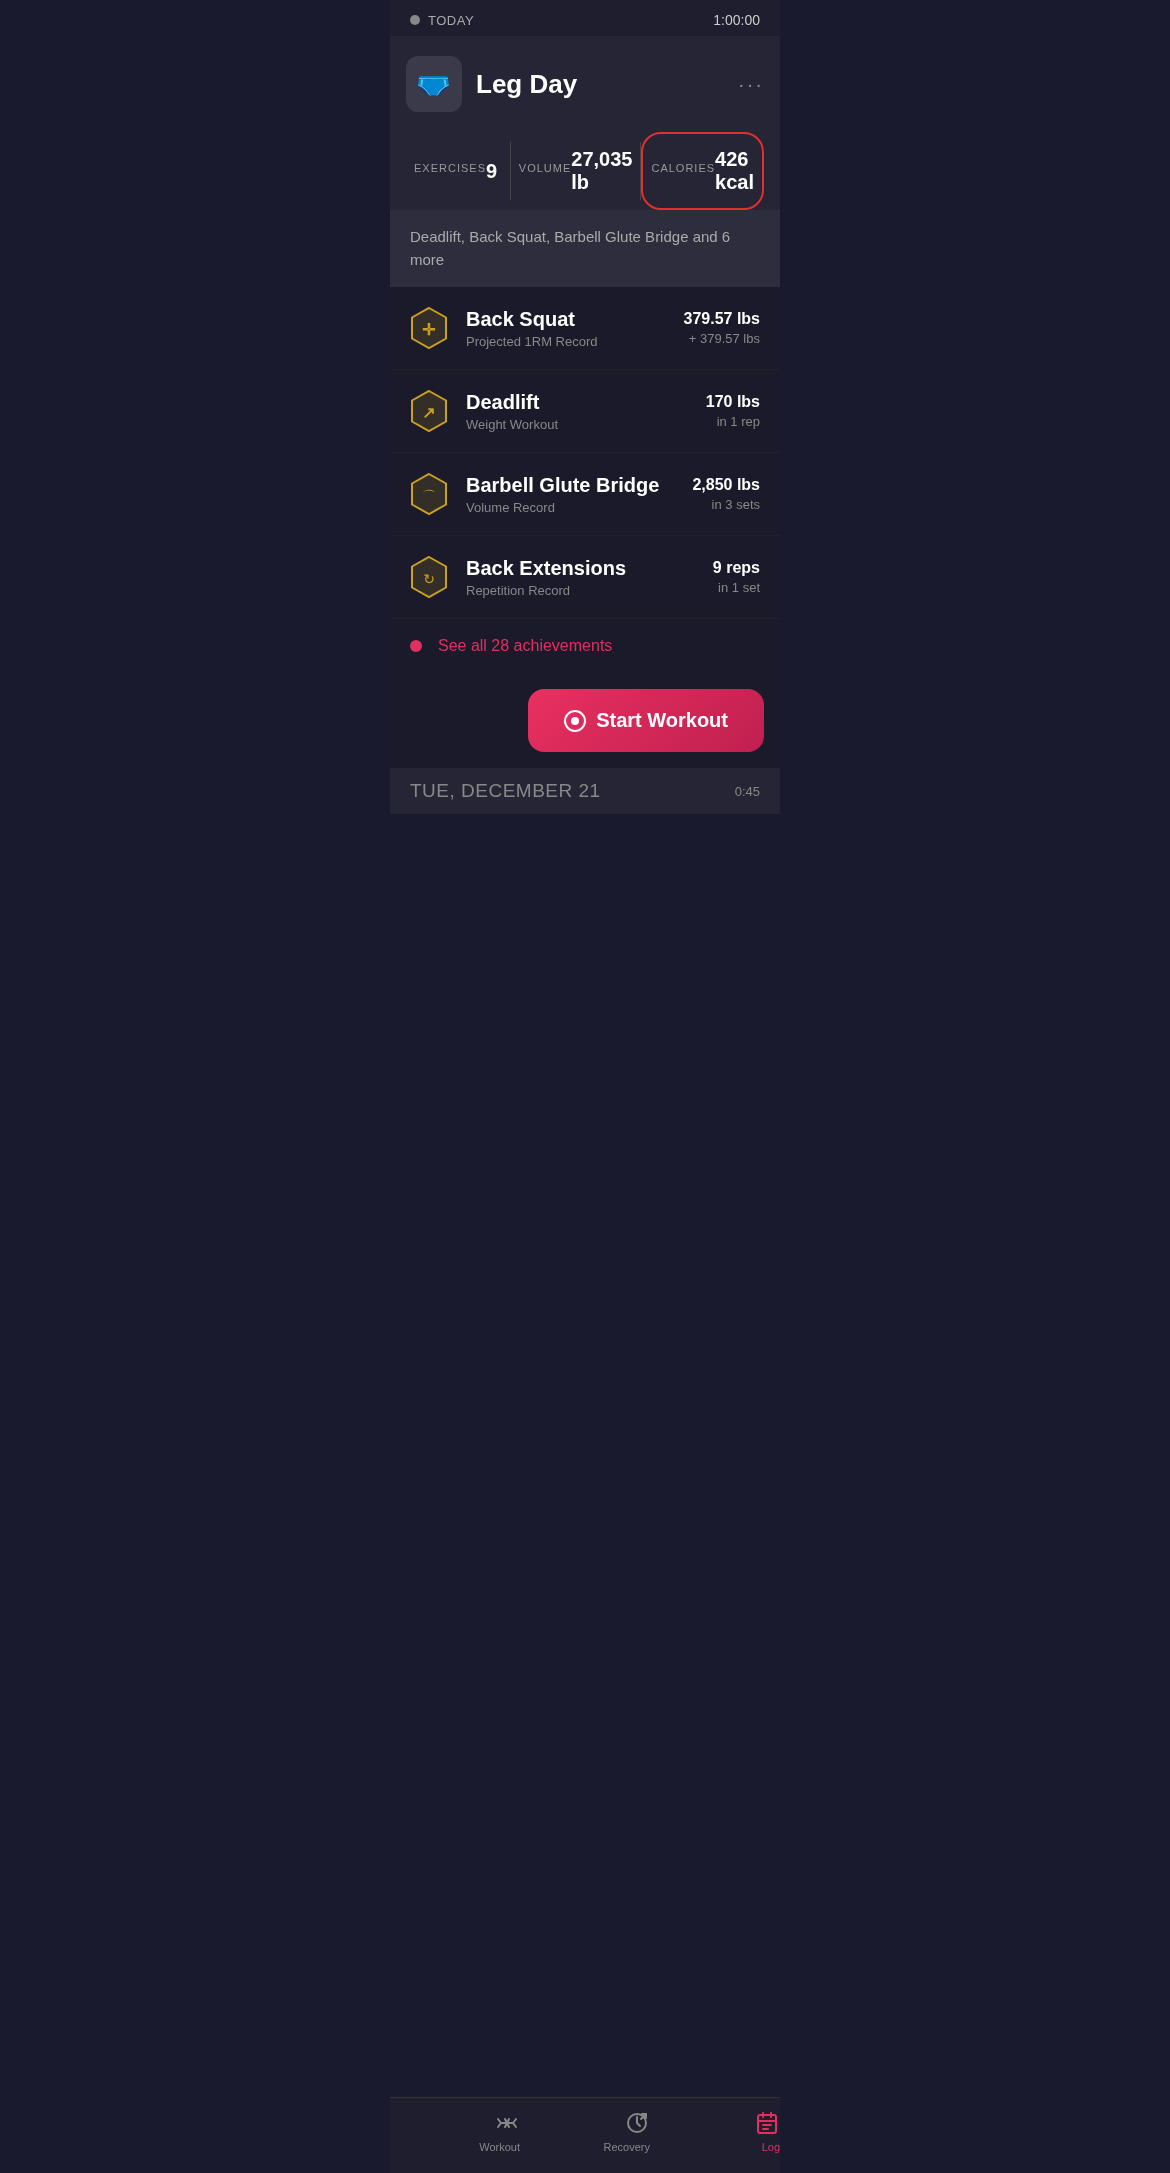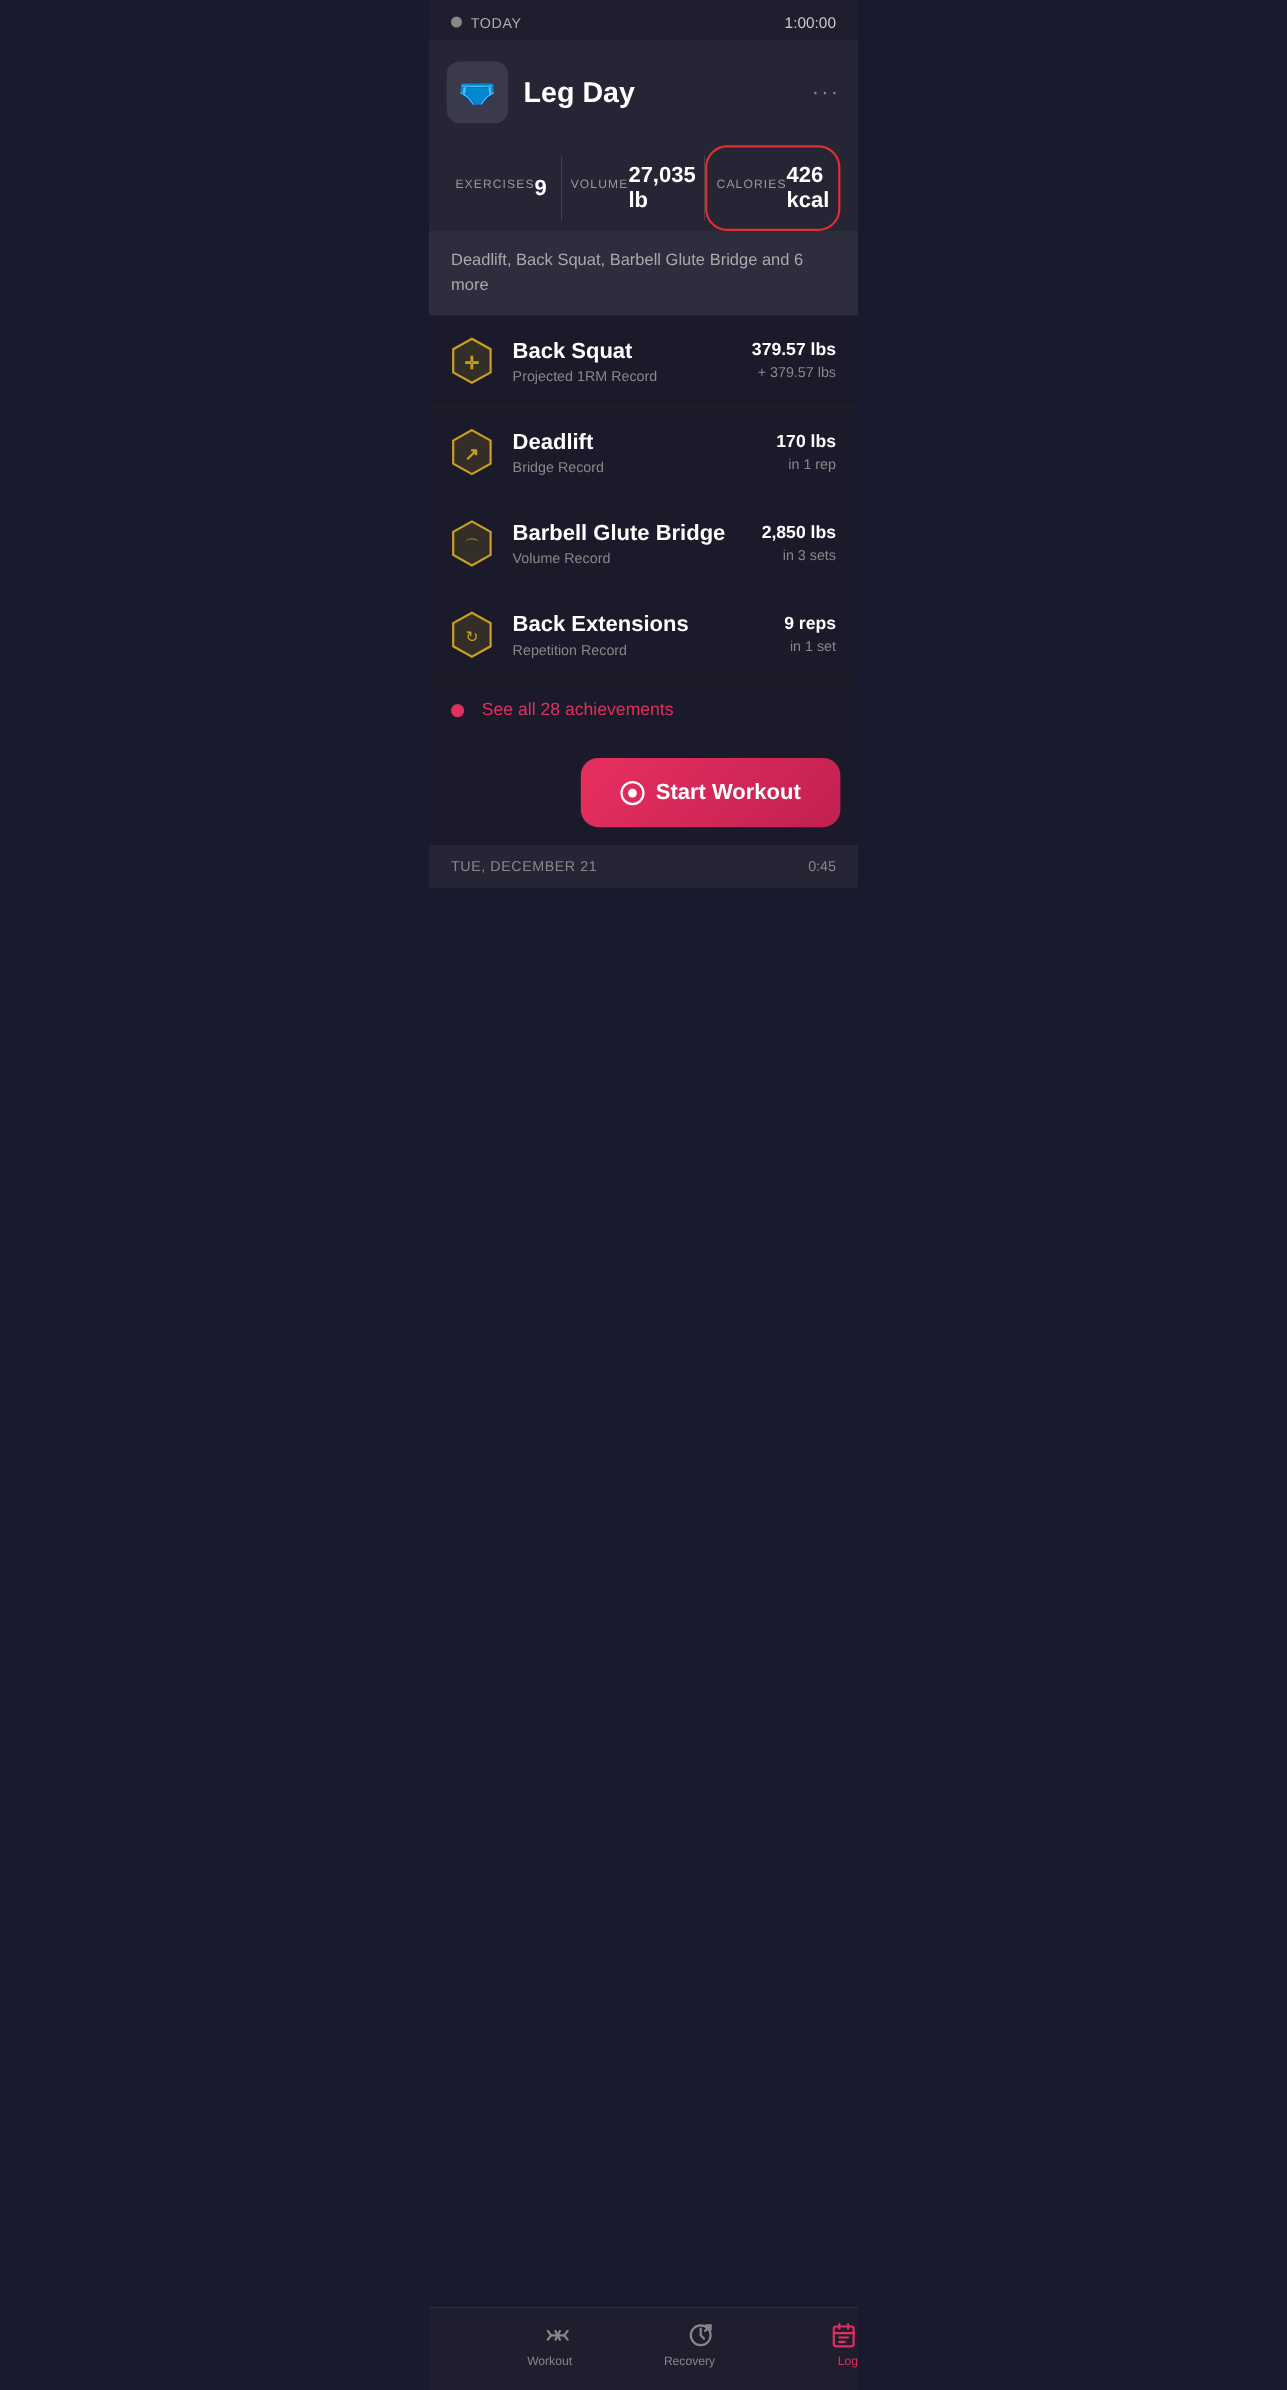--- a/index.html
+++ b/index.html
@@ -278,21 +278,21 @@
     .next-workout-teaser {
       background: #252535;
       padding: 12px 20px;
       display: flex;
       justify-content: space-between;
       align-items: center;
     }
 
     .next-workout-label {
       color: #888;
-      font-size: 13px;
+      font-size: 19px;
       letter-spacing: 0.5px;
     }
 
     .next-workout-time {
       color: #888;
       font-size: 13px;
     }
 
     
     .bottom-nav {
@@ -422,21 +422,21 @@
     <div class="achievement-item">
       <div class="achievement-icon-wrap">
         <svg class="hex-icon" viewBox="0 0 46 46">
           <polygon class="hex-fill" points="23,3 40,12.5 40,33.5 23,43 6,33.5 6,12.5"></polygon>
           <polygon class="hex-bg" points="23,3 40,12.5 40,33.5 23,43 6,33.5 6,12.5"></polygon>
           <text x="23" y="30" text-anchor="middle" fill="#c9a020" font-size="16" font-weight="bold">↗</text>
         </svg>
       </div>
       <div class="achievement-info">
         <div class="achievement-name">Deadlift</div>
-        <div class="achievement-type">Bridge Record</div>
+        <div class="achievement-type">Weight Workout</div>
       </div>
       <div class="achievement-stats">
         <div class="achievement-main-stat">170 lbs</div>
         <div class="achievement-sub-stat">in 1 rep</div>
       </div>
     </div>
 
     <div class="achievement-item">
       <div class="achievement-icon-wrap">
         <svg class="hex-icon" viewBox="0 0 46 46">

